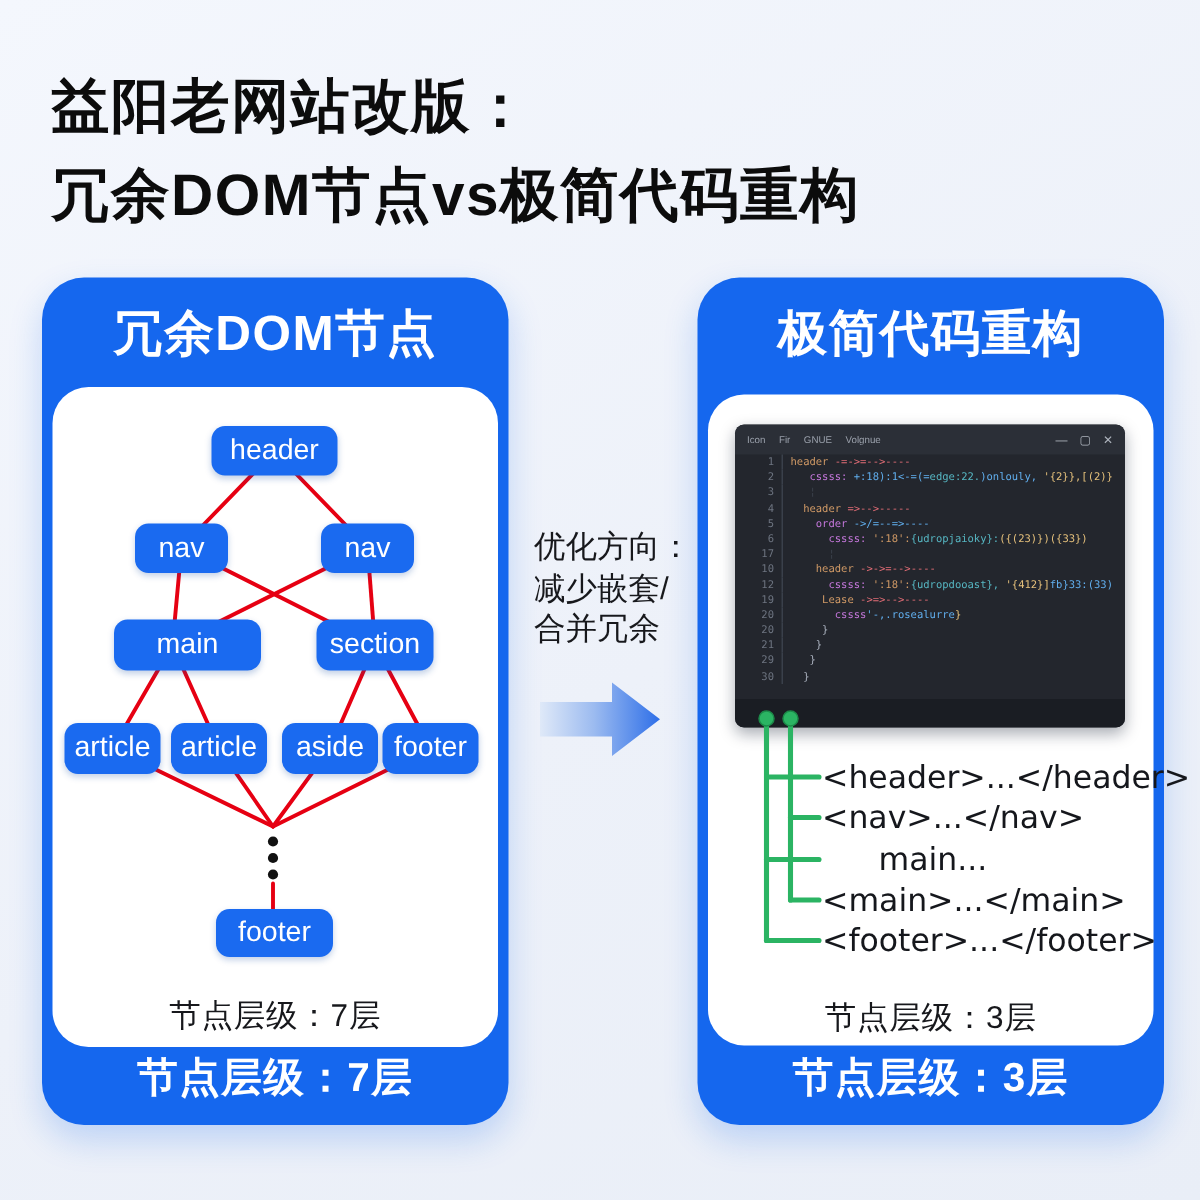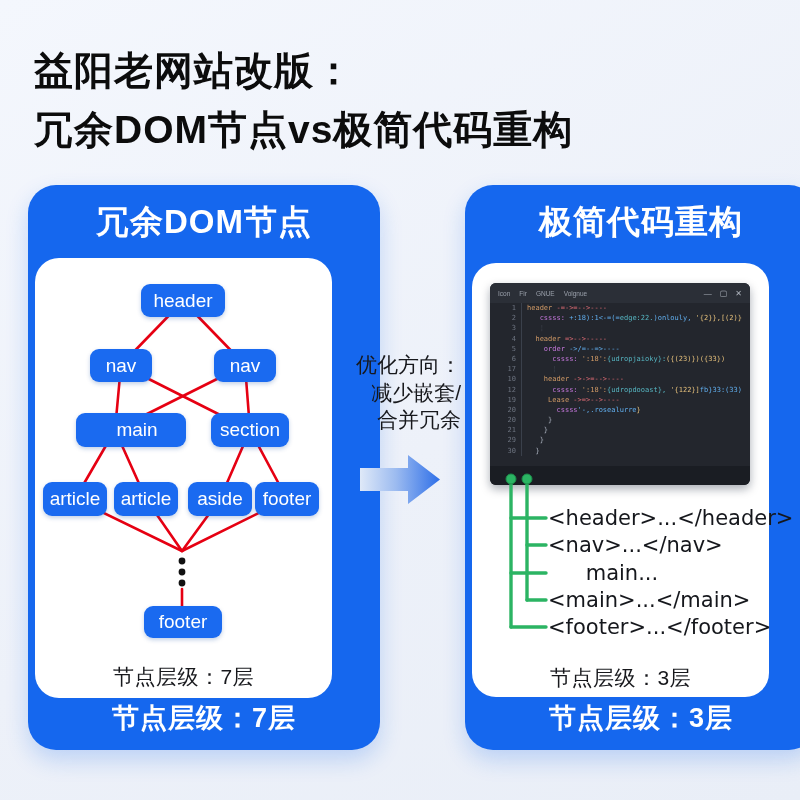--- a/index.html
+++ b/index.html
@@ -17,21 +17,20 @@
     font-weight:900;font-size:39px;letter-spacing:1px;white-space:nowrap;
   }
   .headline.l1{top:44px;}
   .headline.l2{top:103px;}
 
   
   .card{
     position:absolute;top:185px;width:311px;height:565px;
     background:#1567ee;border-radius:28px;z-index:1;
     box-shadow:0 10px 22px rgba(21,103,238,.22);
-    padding-left:41px;
   }
   .card.left{left:28px;}
   .card.right{left:465px;}
   .card-title{
     position:absolute;left:0;top:15px;width:100%;
     text-align:center;color:#ffffff;font-weight:800;font-size:33px;letter-spacing:1px;
   }
   .white-panel{
     position:absolute;left:7px;top:73px;width:297px;height:440px;
     background:#ffffff;border-radius:24px;
@@ -53,21 +52,21 @@
 
   
   .caption{
     position:absolute;z-index:4;width:311px;text-align:center;
     color:#17181c;font-size:21px;letter-spacing:.5px;
   }
 
   
   .mid-note{
     position:absolute;left:356px;top:351px;z-index:4;
-    color:#17181c;font-size:21px;line-height:27.5px;font-weight:500;white-space:nowrap;text-align:right;
+    color:#17181c;font-size:21px;line-height:27.5px;font-weight:500;white-space:nowrap;
   }
 
   
   #overlay{position:absolute;left:0;top:0;z-index:3;pointer-events:none;}
 
   
   .editor{
     position:absolute;left:490px;top:283px;width:260px;height:202px;z-index:2;
     background:#23262d;border-radius:6px;overflow:hidden;
     box-shadow:0 4px 10px rgba(10,20,40,.35);
@@ -136,21 +135,21 @@
     </div>
     <div id="code-lines">
         <div class="code-row"><span class="ln">1</span><span class="cs-o">header</span><span class="cs-r"> -=-&gt;=--&gt;----</span></div>
         <div class="code-row"><span class="ln">2</span><span class="cs-p">   cssss:</span><span class="cs-b"> +:18):1&lt;-=(=</span><span class="cs-c">edge:22.</span><span class="cs-b">)onlouly,</span><span class="cs-y"> '{2}},[(2)}</span></div>
         <div class="code-row"><span class="ln">3</span><span class="cs-d">   ¦</span></div>
         <div class="code-row"><span class="ln">4</span><span class="cs-o">  header</span><span class="cs-r"> =&gt;--&gt;-----</span></div>
         <div class="code-row"><span class="ln">5</span><span class="cs-p">    order</span><span class="cs-b"> -&gt;/=--=&gt;----</span></div>
         <div class="code-row"><span class="ln">6</span><span class="cs-p">      cssss:</span><span class="cs-o"> ':18':</span><span class="cs-c">{udropjaioky}:</span><span class="cs-y">({(23)})({33})</span></div>
         <div class="code-row"><span class="ln">17</span><span class="cs-d">      ¦</span></div>
         <div class="code-row"><span class="ln">10</span><span class="cs-o">    header</span><span class="cs-r"> -&gt;-&gt;=--&gt;----</span></div>
-        <div class="code-row"><span class="ln">12</span><span class="cs-p">      cssss:</span><span class="cs-o"> ':18':</span><span class="cs-c">{udropdooast},</span><span class="cs-y"> '{122}]</span><span class="cs-b">fb}33:(33)</span></div>
+        <div class="code-row"><span class="ln">12</span><span class="cs-p">      cssss:</span><span class="cs-o"> ':18':</span><span class="cs-c">{udropdooast},</span><span class="cs-y"> '{412}]</span><span class="cs-b">fb}33:(33)</span></div>
         <div class="code-row"><span class="ln">19</span><span class="cs-o">     Lease</span><span class="cs-r"> -&gt;=&gt;--&gt;----</span></div>
         <div class="code-row"><span class="ln">20</span><span class="cs-p">       cssss</span><span class="cs-b">'-,.rosealurre</span><span class="cs-y">}</span></div>
         <div class="code-row"><span class="ln">20</span><span class="cs-w">     }</span></div>
         <div class="code-row"><span class="ln">21</span><span class="cs-w">    }</span></div>
         <div class="code-row"><span class="ln">29</span><span class="cs-w">   }</span></div>
         <div class="code-row"><span class="ln">30</span><span class="cs-w">  }</span></div>
       </div>
     <div class="editor-foot"></div>
   </div>
 
@@ -202,21 +201,21 @@
     </g>
 
     <g>
       <polygon points="360,468 408,468 408,455 440,479.5 408,504 408,491 360,491" fill="url(#arrowGrad)"></polygon>
     </g>
   </svg>
 
   <div class="tnode" style="left:141px;top:284px;width:84px;height:33px;">header</div>
   <div class="tnode" style="left:90px;top:349px;width:62px;height:33px;">nav</div>
   <div class="tnode" style="left:214px;top:349px;width:62px;height:33px;">nav</div>
-  <div class="tnode" style="left:76px;top:413px;width:98px;height:34px;padding-left:12px;">main</div>
+  <div class="tnode" style="left:76px;top:413px;width:98px;height:34px;">main</div>
   <div class="tnode" style="left:211px;top:413px;width:78px;height:34px;">section</div>
   <div class="tnode" style="left:43px;top:482px;width:64px;height:34px;">article</div>
   <div class="tnode" style="left:114px;top:482px;width:64px;height:34px;">article</div>
   <div class="tnode" style="left:188px;top:482px;width:64px;height:34px;">aside</div>
   <div class="tnode" style="left:255px;top:482px;width:64px;height:34px;">footer</div>
   <div class="tnode" style="left:144px;top:606px;width:78px;height:32px;">footer</div>
 
   <div class="caption" style="left:28px;top:663px;">节点层级：7层</div>
   <div class="caption" style="left:465px;top:664px;">节点层级：3层</div>
 

